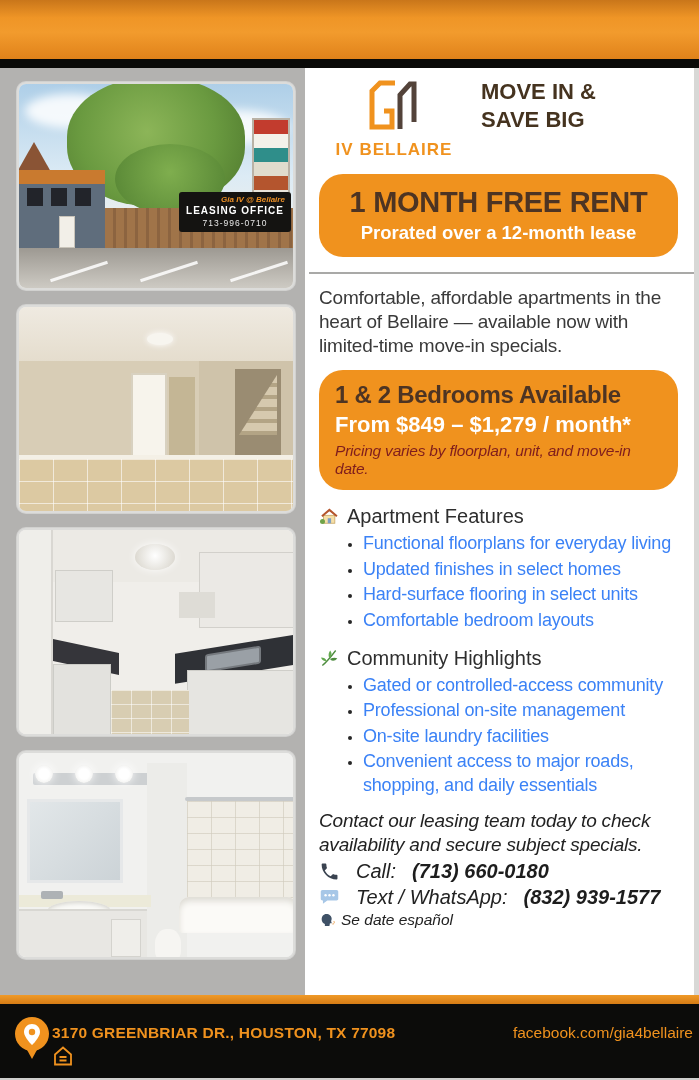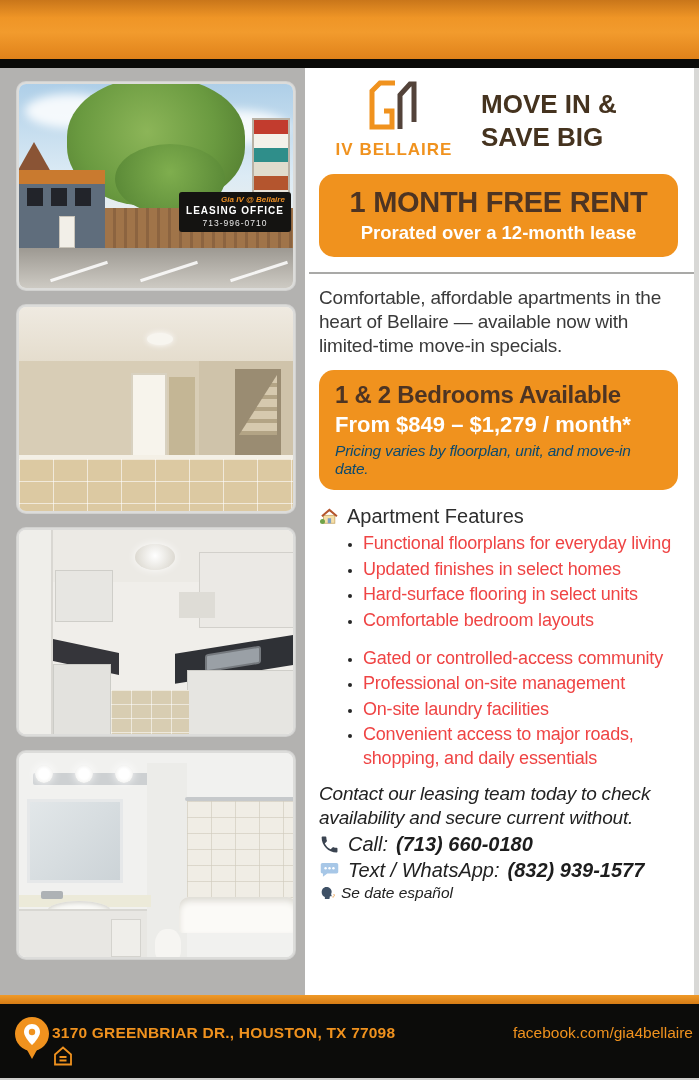--- a/index.html
+++ b/index.html
@@ -102,41 +102,41 @@
   .p4-rod { left:166px; top:44px; width:112px; height:4px; background:#c6c9cb; border-radius:2px; }
   .p4-tub { left:160px; top:144px; width:118px; height:36px; background:#fbfaf7; border-radius:10px 10px 4px 4px; box-shadow:inset 0 4px 6px #dddbd4; }
   .p4-toilet { left:136px; top:176px; width:26px; height:32px; background:#f6f5f2; border-radius:45% 45% 30% 30%; }
   
   .content { position:absolute; left:305px; top:68px; width:389px; height:927px;
     padding:8px 16px 0 14px; background:#ffffff; }
   .edge-right { position:absolute; left:694px; top:68px; width:5px; height:927px; background:#d8d8d6; }
   .brand-row { display:flex; align-items:flex-start; margin-top:2px; }
   .logo-wrap { width:150px; text-align:center; }
   .logo-label { display:block; margin-top:2px; color:#f0921e; font-weight:bold; font-size:17px; letter-spacing:1px; }
-  .headline { margin-left:12px; margin-top:10px; color:#45331f; font-weight:bold; font-size:26px; line-height:1.25; }
+  .headline { margin-left:12px; color:#45331f; font-weight:bold; font-size:22px; line-height:1.25; }
   .headline span { display:block; }
-  .banner { background:#f0921e; border-radius:15px; color:#fff; }
+  .banner { background:#f0921e; border-radius:24px; color:#fff; }
   .banner.offer { margin-top:14px; text-align:center; padding:12px 6px 13px; }
   .offer-title { color:#4d3423; font-weight:bold; font-size:29px; letter-spacing:-.3px; white-space:nowrap; }
   .offer-sub { color:#ffffff; font-weight:bold; font-size:18.5px; margin-top:3px; }
   .divider { border:none; border-top:2px solid #a9a9a7; margin:15px -16px 0 -10px; }
   .intro { margin-top:12px; font-size:19px; color:#3a3a3a; line-height:1.27; letter-spacing:-.2px; }
   .banner.pricing { margin-top:12px; padding:11px 16px 12px; }
   .pricing-title { color:#4d3423; font-weight:bold; font-size:24px; letter-spacing:-.3px; white-space:nowrap; }
   .pricing-price { color:#ffffff; font-weight:bold; font-size:22px; margin-top:3px; white-space:nowrap; }
-  .pricing-note { color:#0c4a6e; font-style:italic; font-size:15.5px; margin-top:4px; letter-spacing:-.2px; }
+  .pricing-note { color:#7f1d1d; font-style:italic; font-size:15.5px; margin-top:4px; letter-spacing:-.2px; }
   .section { margin-top:15px; }
   .sec-head { display:flex; align-items:center; gap:8px; font-size:20px; color:#2e2e2e; }
   .sec-head svg { flex:0 0 auto; }
   .section ul { margin:4px 0 0 0; padding-left:44px; }
-  .section li { font-size:18px; color:#ef4444; line-height:1.3; margin-top:2px; letter-spacing:-.2px; }
+  .section li { font-size:18px; color:#3b82f6; line-height:1.3; margin-top:2px; letter-spacing:-.2px; }
   .section li::marker { color:#262626; font-size:14px; }
   .contact { margin-top:12px; }
   .contact-lead { font-style:italic; font-size:19px; color:#222; line-height:1.26; letter-spacing:-.2px; }
-  .contact-row { display:flex; align-items:center; gap:8px; margin-top:3px; font-size:20px; font-style:italic; color:#222; }
+  .contact-row { display:flex; align-items:center; gap:16px; margin-top:3px; font-size:20px; font-style:italic; color:#222; }
   .contact-row .num { font-weight:bold; color:#1d1d1d; }
   .contact-row.small { font-size:15.5px; margin-top:2px; gap:6px; }
   .disclaimer { margin-top:7px; font-style:italic; font-size:12.5px; color:#4a4a4a; line-height:1.32; }
   
   .footer-orange { position:absolute; left:0; top:995px; width:699px; height:9px;
     background:linear-gradient(180deg,#f09a28,#d67c15); }
   .footer-black { position:absolute; left:0; top:1004px; width:699px; height:76px;
     background:#0c0c0a; border-bottom:2px solid #cfcfcd; }
   .pin-badge { position:absolute; left:13px; top:12px; }
   .footer-address { position:absolute; left:52px; top:20px; color:#f0921e; font-weight:bold; font-size:15.5px; letter-spacing:.2px; }
@@ -276,30 +276,39 @@
     </div>
     <ul>
       <li>Functional floorplans for everyday living</li>
       <li>Updated finishes in select homes</li>
       <li>Hard-surface flooring in select units</li>
       <li>Comfortable bedroom layouts</li>
     </ul>
   </div>
 
   <div class="section">
+    <div class="sec-head">
+      <svg width="20" height="20" viewBox="0 0 24 24">
+        <path d="M4 21 C9 17 14 11 20 3" stroke="#4e8c3f" stroke-width="1.6" fill="none"></path>
+        <path d="M8 16 Q3.5 15.5 2.5 11.5 Q7.5 11.5 9 15.5 Z" fill="#63a94f"></path>
+        <path d="M12 11.5 Q10.5 6.5 13.5 3 Q16.5 7 13.8 11 Z" fill="#63a94f"></path>
+        <path d="M13.5 13 Q18.5 10.5 22 12.5 Q18.5 16.5 14 14.5 Z" fill="#4e8c3f"></path>
+      </svg>
+      <span>Community Highlights</span>
+    </div>
     <ul>
       <li>Gated or controlled-access community</li>
       <li>Professional on-site management</li>
       <li>On-site laundry facilities</li>
       <li>Convenient access to major roads, shopping, and daily essentials</li>
     </ul>
   </div>
 
   <div class="contact">
-    <p class="contact-lead">Contact our leasing team today to check availability and secure current without.</p>
+    <p class="contact-lead">Contact our leasing team today to check availability and secure subject specials.</p>
     <div class="contact-row">
       <svg width="21" height="21" viewBox="0 0 24 24">
         <path d="M6.6 10.8c1.5 2.9 3.8 5.2 6.7 6.7l2.2-2.2c.3-.3.7-.4 1-.2 1.1.4 2.4.6 3.6.6.6 0 1 .4 1 1V20c0 .6-.4 1-1 1C10.8 21 3 13.2 3 3.9c0-.6.4-1 1-1h3.4c.6 0 1 .4 1 1 0 1.3.2 2.5.6 3.6.1.3 0 .7-.2 1l-2.2 2.3z" fill="#3a4350"></path>
       </svg>
       <span>Call:</span>
       <span class="num">(713) 660-0180</span>
     </div>
     <div class="contact-row">
       <svg width="21" height="21" viewBox="0 0 24 24">
         <path d="M4 3.5h16c1.2 0 2 .9 2 2v8c0 1.2-.8 2-2 2H9.5L4.5 19v-3.5H4c-1.2 0-2-.8-2-2v-8c0-1.1.8-2 2-2z" fill="#a7c7e7"></path>

